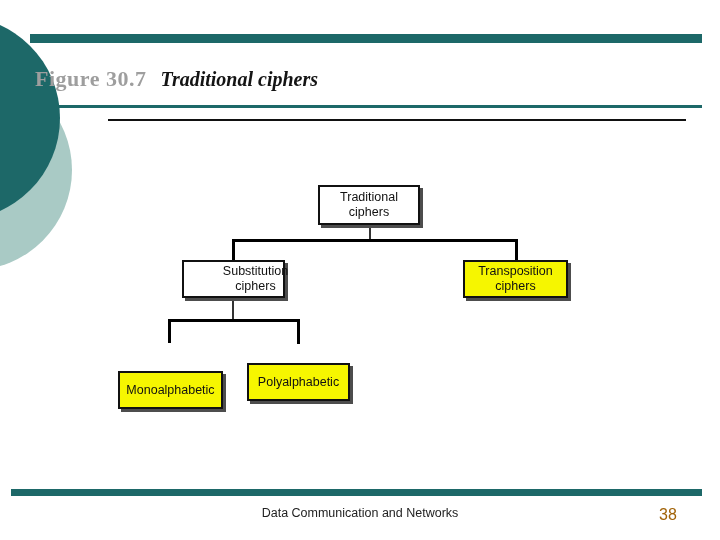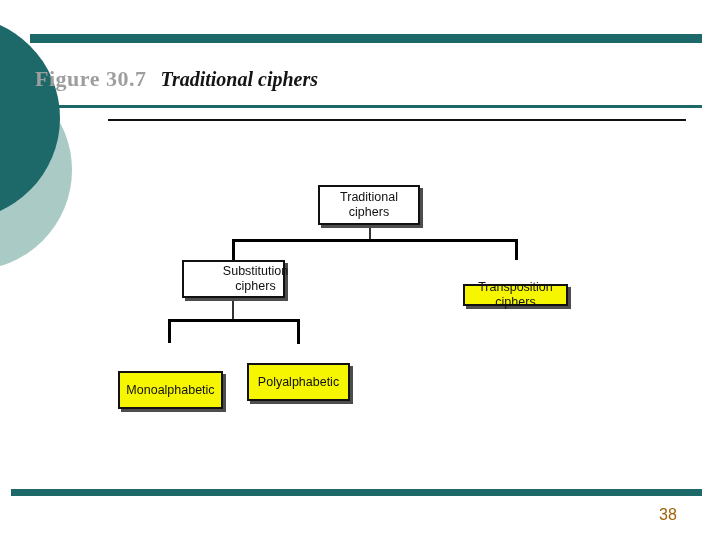--- a/index.html
+++ b/index.html
@@ -21,21 +21,21 @@
   .figure-label{font-family:"Liberation Serif",serif;font-weight:bold;font-size:22px;color:#9e9e9e;letter-spacing:0.5px;}
   .figure-title{font-family:"Liberation Serif",serif;font-weight:bold;font-style:italic;font-size:20px;color:#141414;margin-left:14px;}
   
   .node{
     position:absolute;z-index:3;border:2px solid #111;box-shadow:3px 3px 0 #4d4d4d;
     display:flex;flex-direction:column;align-items:center;justify-content:center;
     font-size:12.5px;line-height:15px;color:#111;text-align:center;background:#fff;box-sizing:border-box;
   }
   .node-traditional{left:318px;top:178px;width:102px;height:40px;margin-top:7px;}
   .node-substitution{left:182px;top:260px;width:103px;height:38px;padding-left:44px;}
-  .node-transposition{left:463px;top:260px;width:105px;height:22px;margin-top:24px;}
+  .node-transposition{left:463px;top:260px;width:105px;height:38px;}
   .node-monoalphabetic{left:118px;top:342px;width:105px;height:38px;margin-top:29px;}
   .node-polyalphabetic{left:247px;top:343px;width:103px;height:38px;margin-top:20px;}
   
   .conn{position:absolute;background:#000;z-index:2;}
   .stub1{left:369px;top:218px;width:2px;height:23px;background:#333;}
   .bracket1{left:232px;top:239px;width:286px;height:3px;}
   .drop1a{left:232px;top:239px;width:3px;height:21px;}
   .drop1b{left:515px;top:239px;width:3px;height:21px;}
   .stub2{left:232px;top:298px;width:2px;height:23px;background:#333;}
   .bracket2{left:168px;top:319px;width:132px;height:3px;}
@@ -84,15 +84,16 @@
     <span>Transposition</span>
     <span>ciphers</span>
   </div>
   <div class="node node-monoalphabetic" style="background: rgb(246, 246, 0);">
     <span>Monoalphabetic</span>
   </div>
   <div class="node node-polyalphabetic" style="background: rgb(246, 246, 0);">
     <span>Polyalphabetic</span>
   </div>
 
+  <div class="footer-text">Data Communication and Networks</div>
   <div class="page-number">38</div>
 
 </div>
 
 </body></html>

